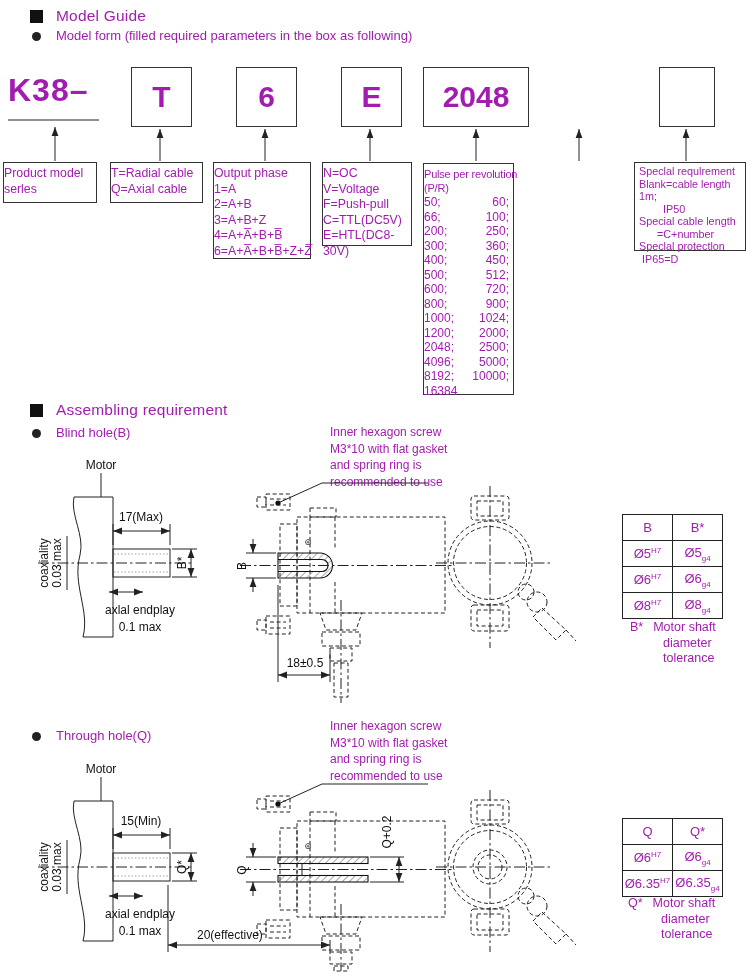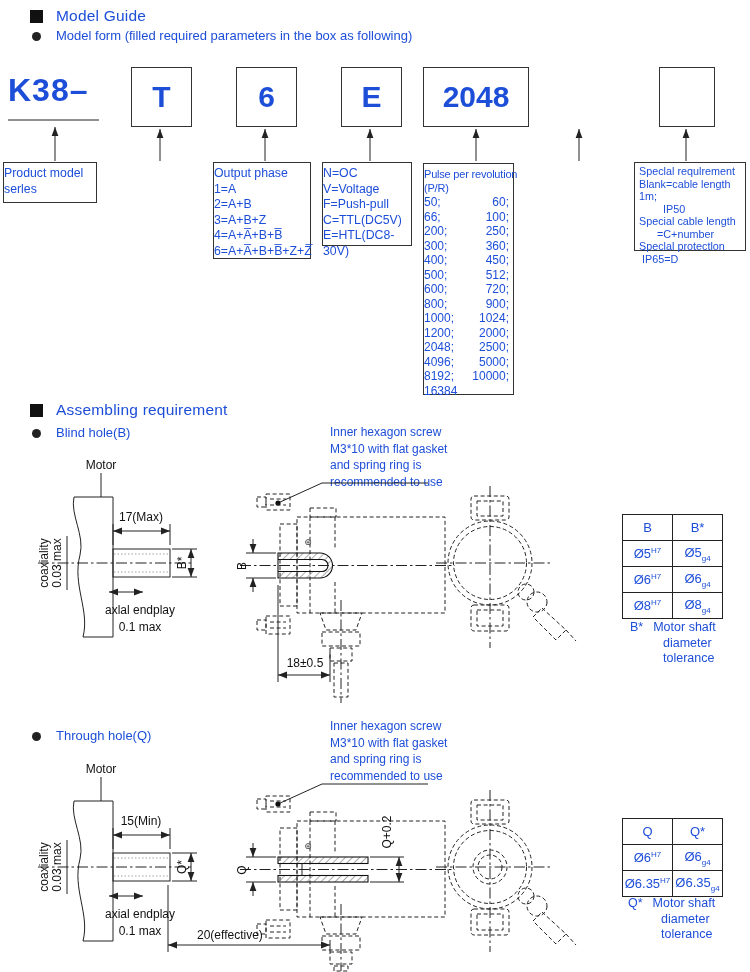--- a/index.html
+++ b/index.html
@@ -1,17 +1,17 @@
 <!DOCTYPE html>
 <html><head>
 <meta charset="utf-8">
 <style>
   html,body{margin:0;padding:0;background:#fff;}
   .sheet{position:relative;width:750px;height:972px;background:#fff;overflow:hidden;
-         font-family:"Liberation Sans","DejaVu Sans",sans-serif;color:#1d4ed8;}
+         font-family:"Liberation Sans","DejaVu Sans",sans-serif;color:#a21caf;}
   .abs{position:absolute;}
   
   .h1{font-size:15.5px;letter-spacing:.2px;}
   .h2{font-size:13px;}
   .sq{width:13px;height:13px;background:#111;}
   .dotb{width:9px;height:9px;background:#222;border-radius:50%;}
   
   .k38{font-size:32px;font-weight:bold;letter-spacing:1px;}
   .mbox{border:1.4px solid #333;display:flex;align-items:center;justify-content:center;
         font-size:30px;font-weight:bold;background:#fff;}
@@ -56,20 +56,22 @@
 
   <div class="abs k38" style="left:8px;top:72px">K38–</div>
   <div class="abs mbox" style="left:131px;top:67px;width:59px;height:58px">T</div>
   <div class="abs mbox" style="left:236px;top:67px;width:59px;height:58px">6</div>
   <div class="abs mbox" style="left:341px;top:67px;width:59px;height:58px">E</div>
   <div class="abs mbox" style="left:423px;top:67px;width:104px;height:58px">2048</div>
   <div class="abs mbox" style="left:659px;top:67px;width:54px;height:58px"></div>
 
   <div class="abs spec ml" style="left:3px;top:162px;width:92px;height:33px">Product model
 serles</div>
+  <div class="abs spec ml" style="left:110px;top:162px;width:91px;height:33px">T=Radial cable
+Q=Axial cable</div>
   <div class="abs spec ml" style="left:213px;top:162px;width:96px;height:89px">Output phase
 1=A
 2=A+B
 3=A+B+Z
 4=A+A̅+B+B̅
 6=A+A̅+B+B̅+Z+Z̅</div>
   <div class="abs spec ml" style="left:322px;top:162px;width:88px;height:76px">N=OC
 V=Voltage
 F=Push-pull
 C=TTL(DC5V)

